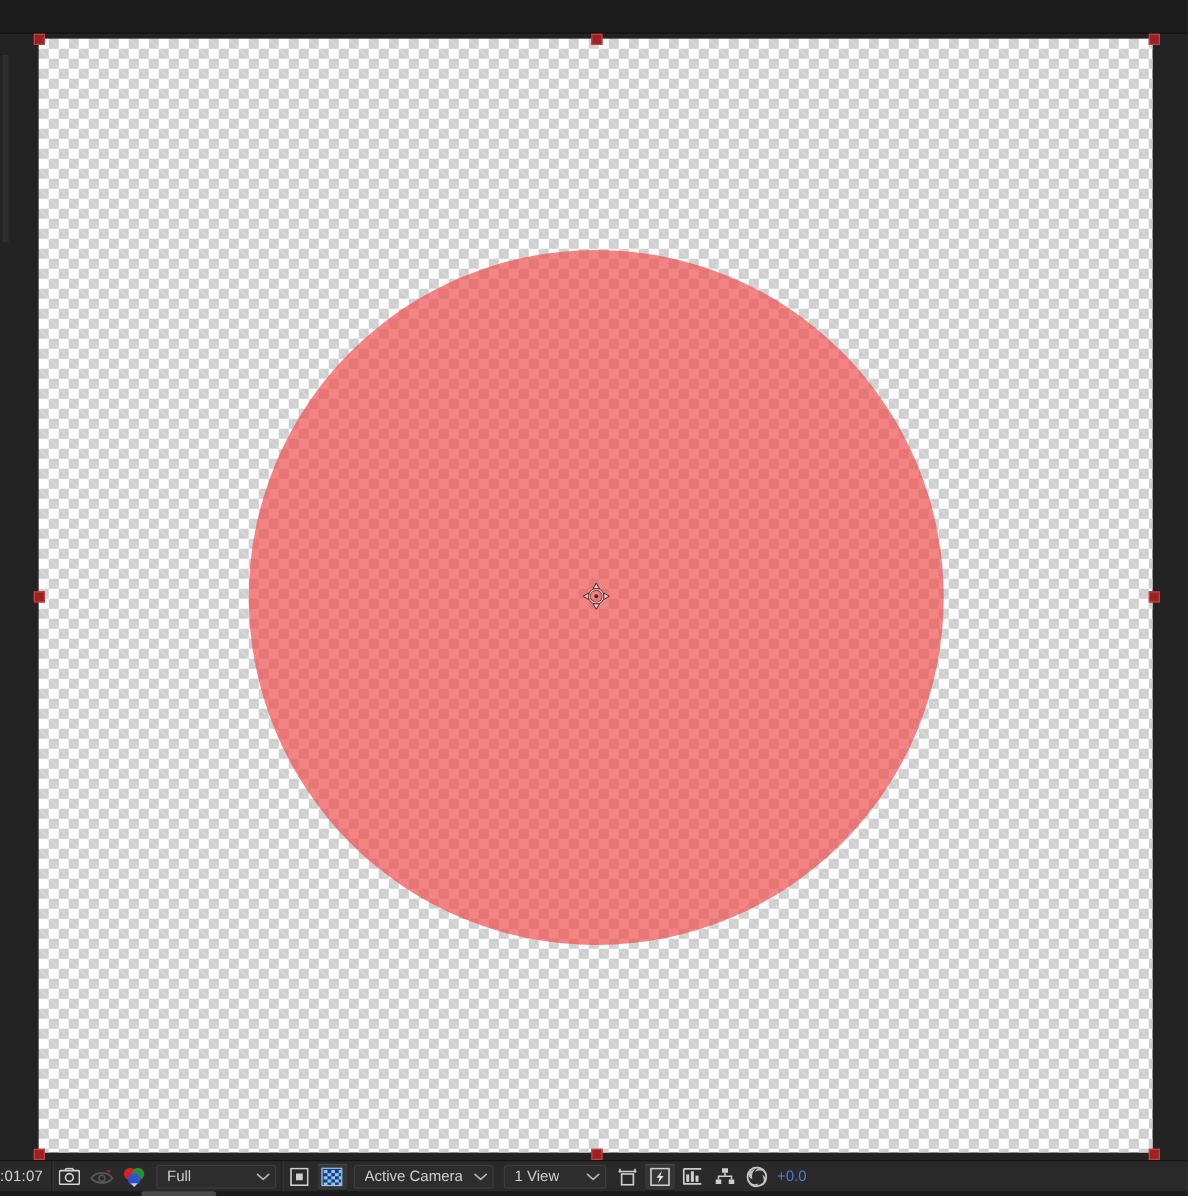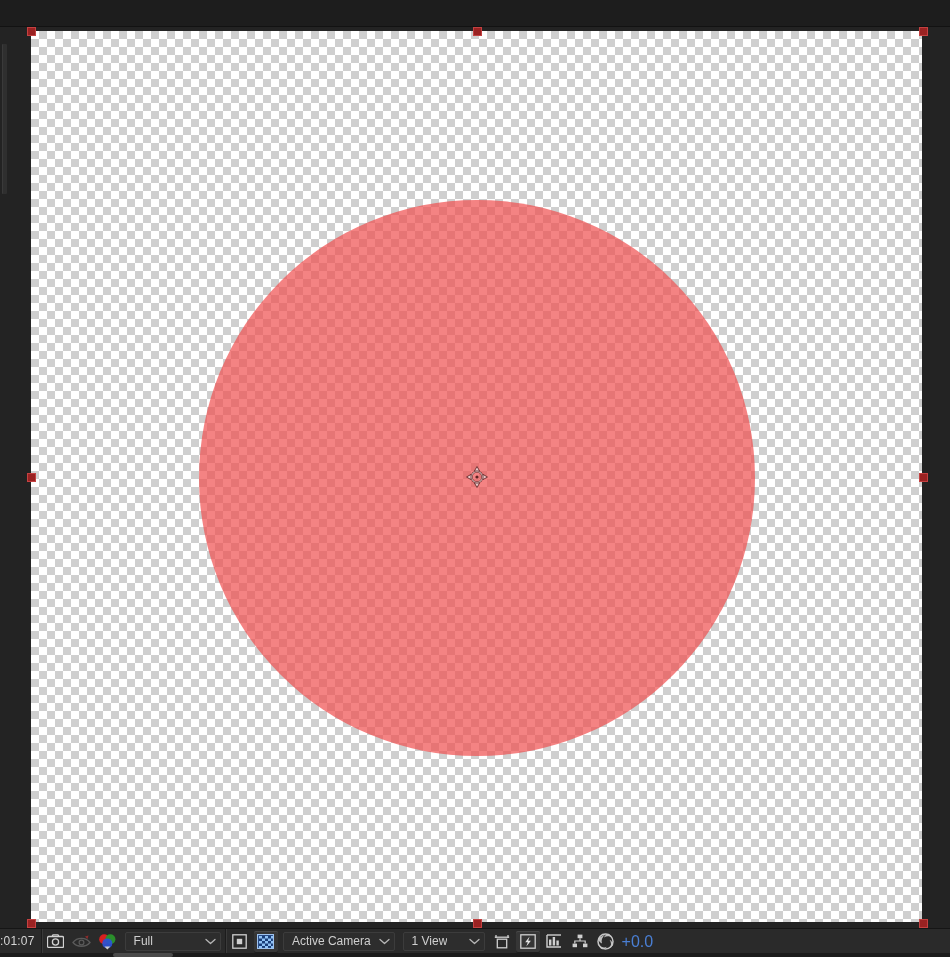--- a/index.html
+++ b/index.html
@@ -189,27 +189,27 @@
     white-space: nowrap;
     overflow: hidden;
   }
   .tb-dropdown .dd-chevron {
     margin-left: 8px;
     flex: 0 0 auto;
     display: flex;
     align-items: center;
   }
   #resolution-dropdown { width: 96px; }
-  #view-source-dropdown { width: 112px; justify-content: flex-end; }
+  #view-source-dropdown { width: 112px; }
   #view-layout-dropdown { width: 82px; text-align: center; }
 
   
   #exposure-value {
     color: #4a7fd4;
-    font-size: 16px;
+    font-size: 12px;
     padding: 0 6px 0 3px;
     line-height: 25px;
     flex: 0 0 auto;
   }
 
   
   #bottom-scroll-strip {
     position: absolute;
     left: 0;
     top: 953px;

